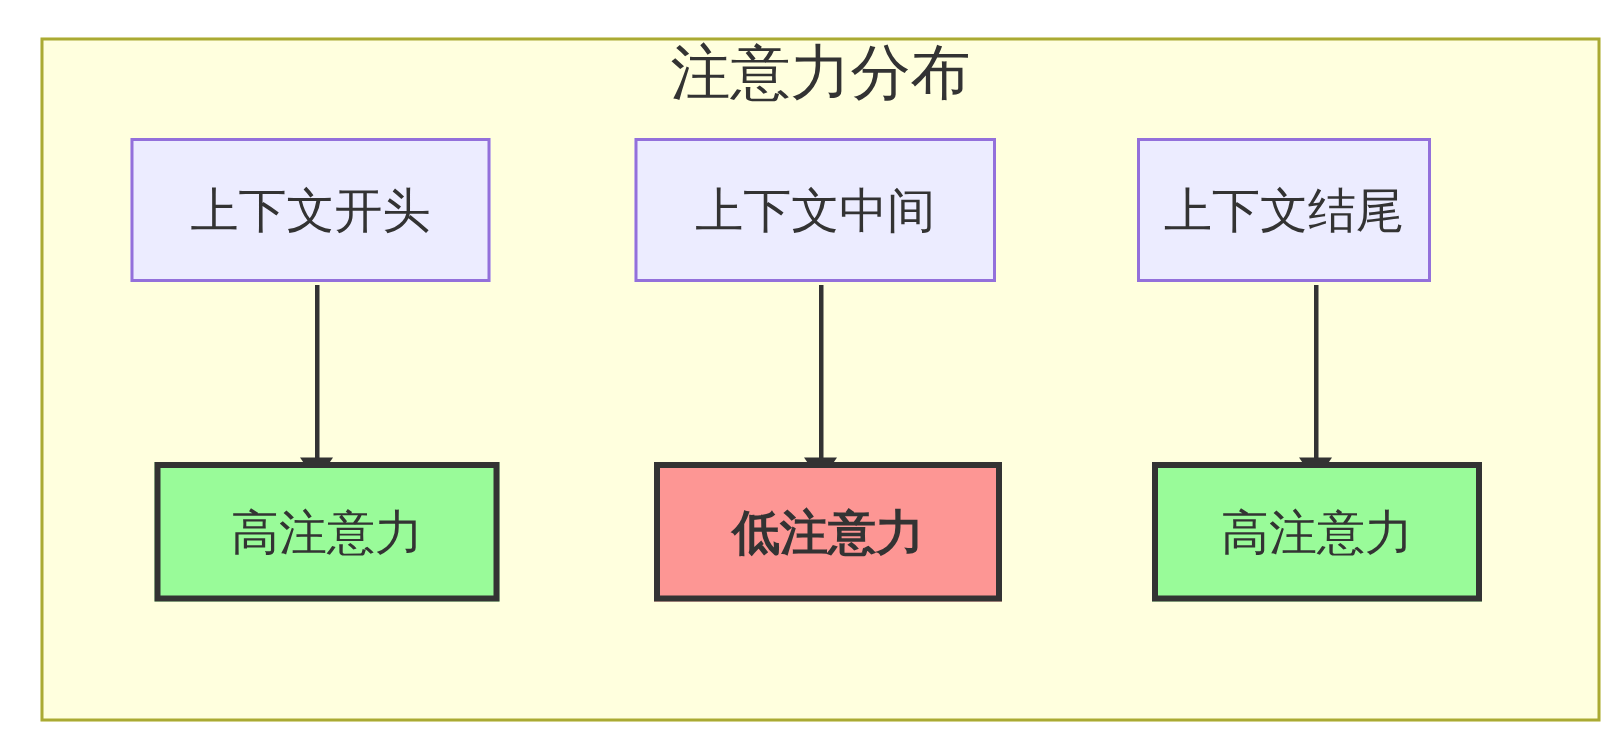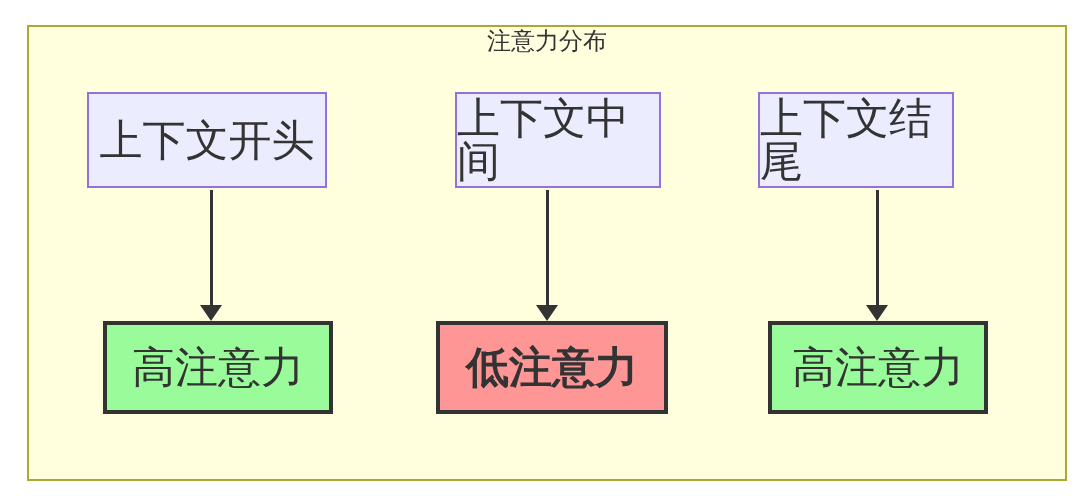--- a/index.html
+++ b/index.html
@@ -18,46 +18,46 @@
     width: 1040px; height: 456px;
     box-sizing: border-box;
     background: var(--cluster-fill, #ffffde);
     border: 2px solid var(--cluster-stroke, #aaaa33);
   }
   .cluster-title {
     position: absolute;
     left: 27px; top: 29px;
     width: 1040px;
     text-align: center;
-    font-size: 24px;
+    font-size: 40px;
     line-height: 1;
     color: var(--text, #333333);
   }
   .node, .result {
     position: absolute;
     box-sizing: border-box;
     display: flex;
     align-items: center;
     justify-content: center;
-    font-size: 43px;
+    font-size: 32px;
     line-height: 1;
-    text-align: left;
+    text-align: right;
   }
   .node {
     top: 92px;
     height: 96px;
     background: var(--node-fill, #ececff);
     border: 2px solid var(--node-stroke, #9370db);
   }
   .node.n0 { left: 87px;  width: 240px; }
-  .node.n1 { left: 423px; width: 206px; margin-left: 32px; }
+  .node.n1 { left: 423px; width: 241px; }
   .node.n2 { left: 758px; width: 196px; }
 
   .result {
-    top: 321px;
+    top: 308px;
     height: 93px;
     border: 4px solid var(--result-stroke, #333333);
   }
   .result[data-level="high"] { background: var(--high-attention-fill, #99fb99); }
   .result[data-level="low"]  { background: var(--low-attention-fill, #fd9694); font-weight: bold; }
   .result.r0 { left: 103px; width: 230px; }
   .result.r1 { left: 436px; width: 232px; }
   .result.r2 { left: 768px; width: 220px; }
 
   .arrow-line {

